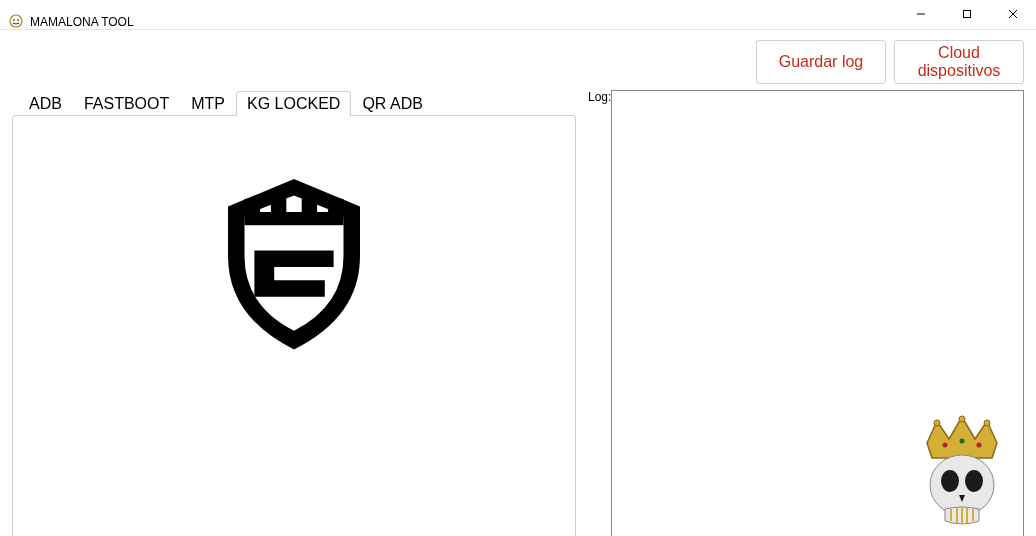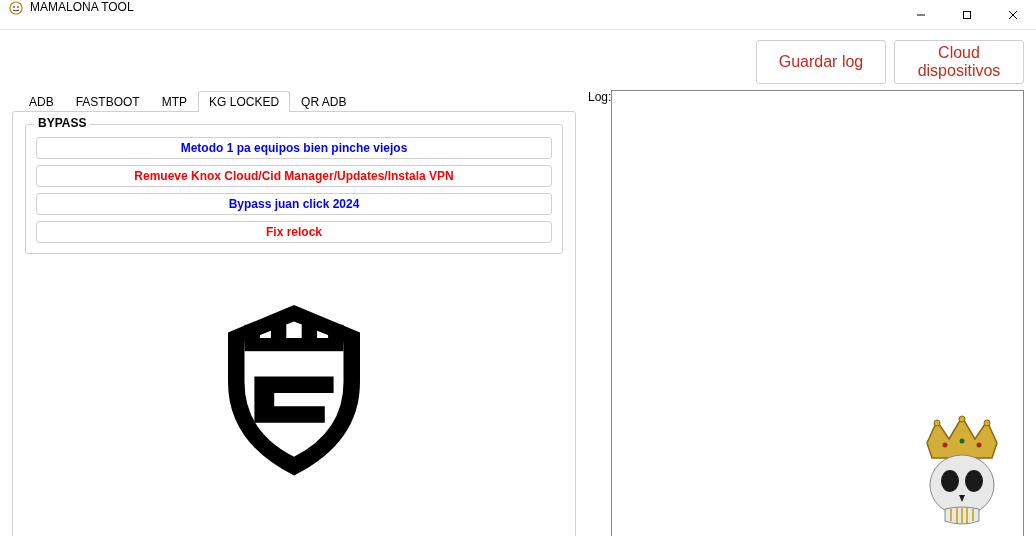--- a/index.html
+++ b/index.html
@@ -1,21 +1,21 @@
 <!DOCTYPE html>
 <html><head>
 <meta charset="utf-8">
 <style>
   * { box-sizing: border-box; margin: 0; padding: 0; font-family: "Segoe UI", Tahoma, sans-serif; }
   html, body { width: 1036px; height: 536px; background: #fff; overflow: hidden; }
 
   .titlebar {
     height: 30px;
     display: flex;
-    align-items: flex-start;
+    align-items: flex-end;
     padding: 0 0 0 8px;
     border-bottom: 1px solid #e5e5e5;
     font-size: 12px;
   }
   .titlebar .app-icon { width: 16px; height: 16px; margin-right: 6px; }
   .titlebar .title { flex: 1; }
   .titlebar .win-controls { display: flex; }
   .titlebar .win-btn {
     width: 46px; height: 30px;
     display: flex; align-items: center; justify-content: center;
@@ -50,21 +50,21 @@
   .left-col { flex: 0 0 564px; display: flex; flex-direction: column; }
   .right-col { flex: 1; display: flex; flex-direction: row; }
 
   .tabs-header {
     display: flex;
     align-items: flex-end;
     margin-left: 6px;
   }
   .tab {
     padding: 3px 10px;
-    font-size: 12px;
+    font-size: 16px;
     border: 1px solid transparent;
     border-bottom: none;
     cursor: pointer;
     position: relative;
     top: 1px;
     background: #fff;
   }
   .tab.active {
     border-color: #d0d0d0;
     border-top-left-radius: 3px;
@@ -184,27 +184,20 @@
 
   <div class="left-col">
     <div class="tabs-header">
       <div class="tab">ADB</div>
       <div class="tab">FASTBOOT</div>
       <div class="tab">MTP</div>
       <div class="tab active">KG LOCKED</div>
       <div class="tab">QR ADB</div>
     </div>
     <div class="tab-panel">
-      <div class="groupbox">
-        <div class="groupbox-title">BYPASS</div>
-        <button class="bypass-btn txt-blue">Metodo 1 pa equipos bien pinche viejos</button>
-        <button class="bypass-btn txt-red">Remueve Knox Cloud/Cid Manager/Updates/Instala VPN</button>
-        <button class="bypass-btn txt-blue">Bypass juan click 2024</button>
-        <button class="bypass-btn txt-red">Fix relock</button>
-      </div>
       <div class="shield-wrap">
         <svg width="220" height="220" viewBox="0 0 200 200">
           <path d="M100 30
                    L40 55
                    L40 100
                    Q40 155 100 185
                    Q160 155 160 100
                    L160 55 Z" fill="#000"></path>
           <path d="M100 45
                    L55 63

